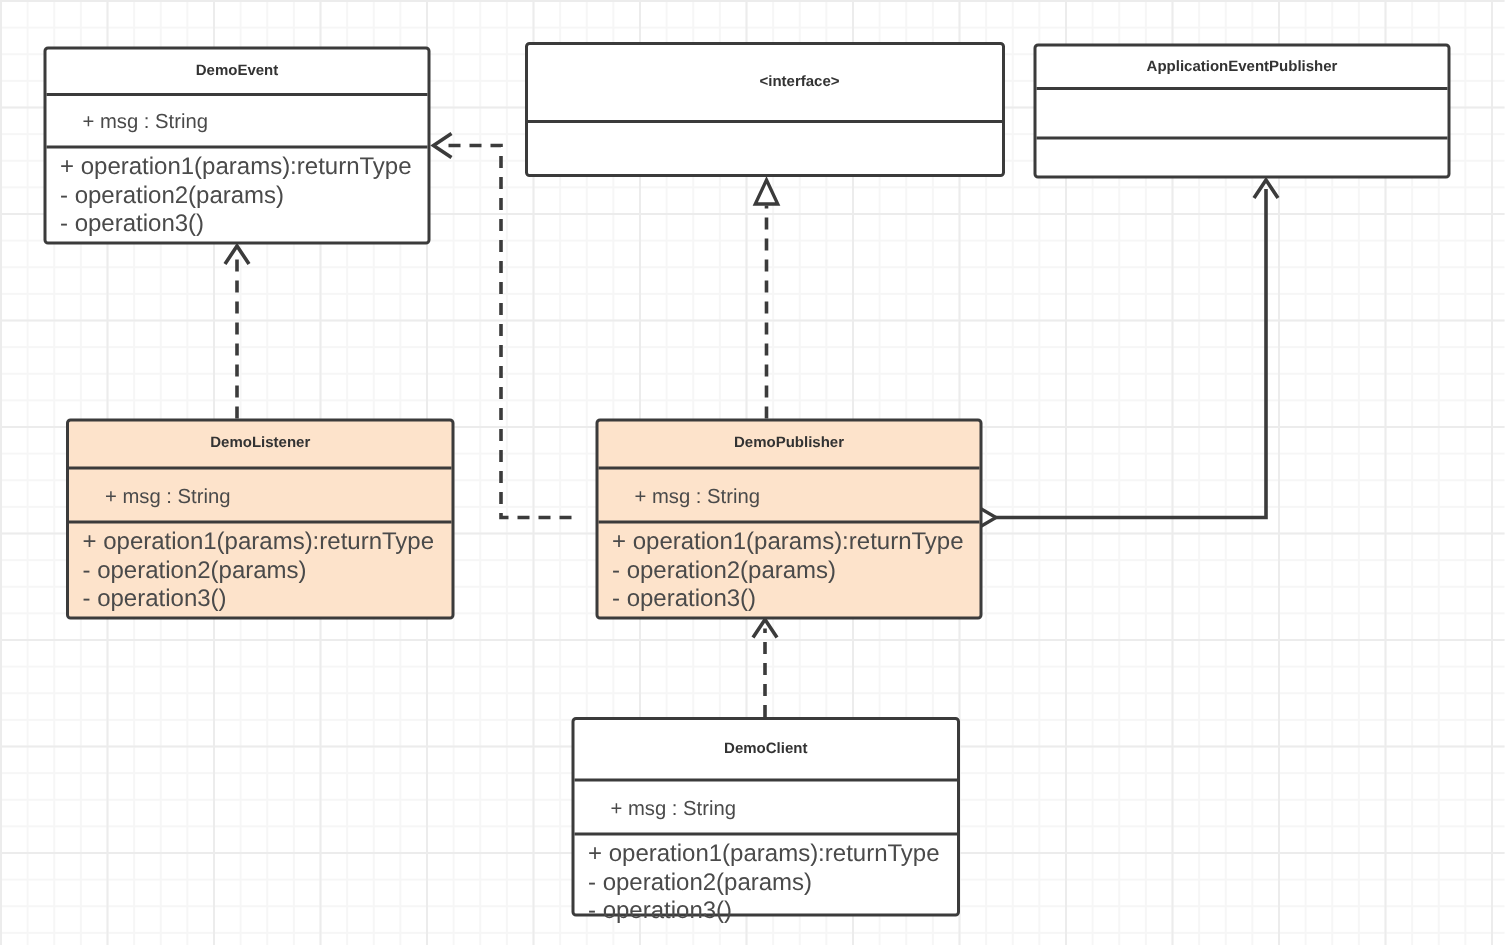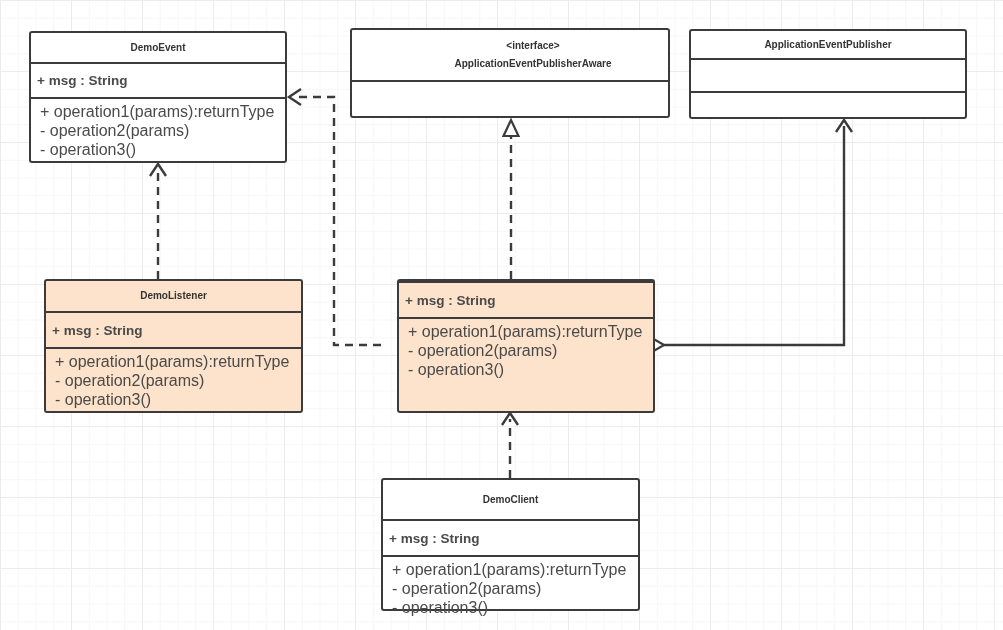--- a/index.html
+++ b/index.html
@@ -21,21 +21,21 @@
     border:2px solid var(--box-border,#3b3b3b);
     border-radius:3px;color:var(--member-text,#4a4a4a);
     display:flex;flex-direction:column;
   }
   .uml.accent{background:var(--accent-fill,#fde3cb);margin-left:16px;}
   .hd{
     flex:none;display:flex;flex-direction:column;align-items:center;justify-content:center;
     font-weight:bold;font-size:10px;line-height:18px;color:var(--title-text,#333333);
   }
   .sec{flex:none;border-top:2px solid var(--box-border,#3b3b3b);box-sizing:border-box;}
-  .attrs{display:flex;align-items:center;padding:0 6px;font-size:13.5px;font-weight:bold;}
+  .attrs{display:flex;align-items:center;padding:0 24px;font-size:13.5px;}
   .ops{padding:3px 9px 0 9px;font-size:16px;line-height:19px;}
   .fill{flex:1 1 auto;}
 </style>
 </head>
 <body>
 
 <div class="canvas">
 
   <svg class="edges" viewBox="0 0 1003 630">
 
@@ -74,21 +74,20 @@
     <div class="sec ops fill">
       <div>+ operation1(params):returnType</div>
       <div>- operation2(params)</div>
       <div>- operation3()</div>
     </div>
   </div>
 
   <div class="uml" style="left:350px;top:28px;width:320px;height:90px;">
     <div class="hd" style="height:50px;margin-left:46px;">
       <div>&lt;interface&gt;</div>
-      <div>ApplicationEventPublisherAware</div>
     </div>
     <div class="sec fill"></div>
   </div>
 
   <div class="uml" style="left:689px;top:29px;width:278px;height:90px;">
     <div class="hd" style="height:27px;">ApplicationEventPublisher</div>
     <div class="sec" style="height:33px;"></div>
     <div class="sec fill"></div>
   </div>
 
@@ -98,20 +97,21 @@
       <span>+ msg : String</span>
     </div>
     <div class="sec ops fill">
       <div>+ operation1(params):returnType</div>
       <div>- operation2(params)</div>
       <div>- operation3()</div>
     </div>
   </div>
 
   <div class="uml accent" style="left:381px;top:279px;width:258px;height:134px;">
+    <div class="hd" style="height:30px;">DemoPublisher</div>
     <div class="sec attrs" style="height:36px;">
       <span>+ msg : String</span>
     </div>
     <div class="sec ops fill">
       <div>+ operation1(params):returnType</div>
       <div>- operation2(params)</div>
       <div>- operation3()</div>
     </div>
   </div>
 

